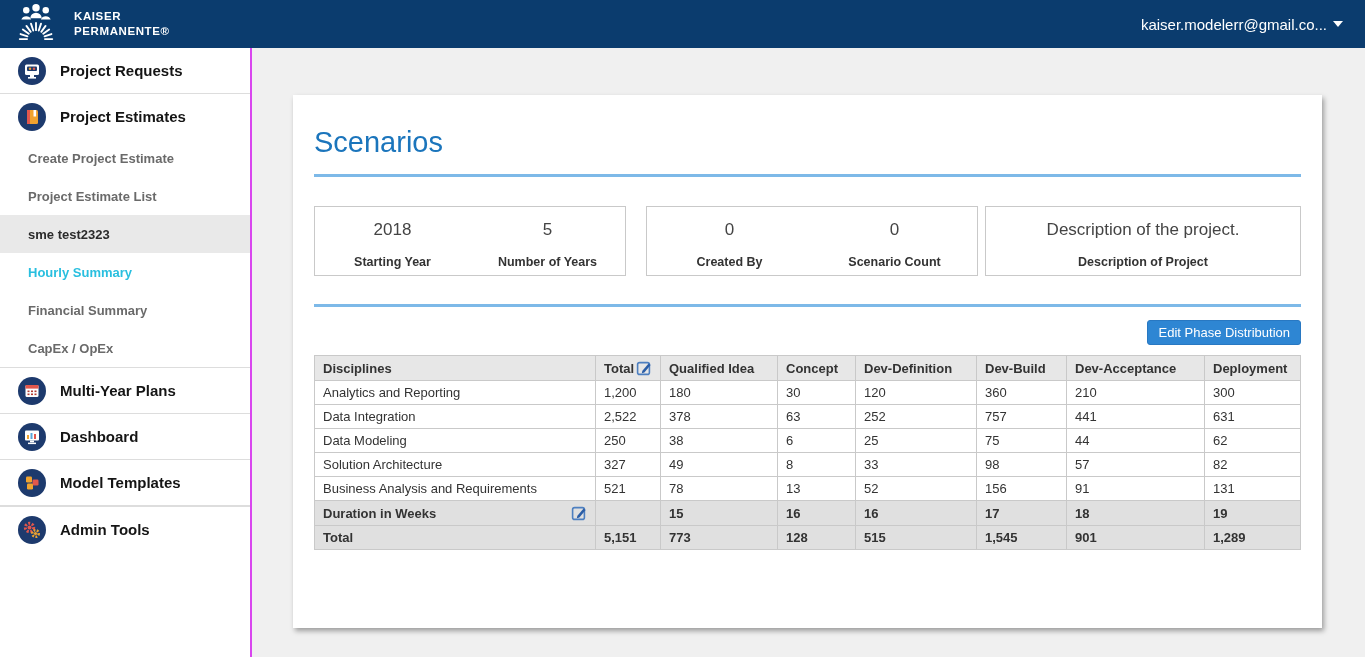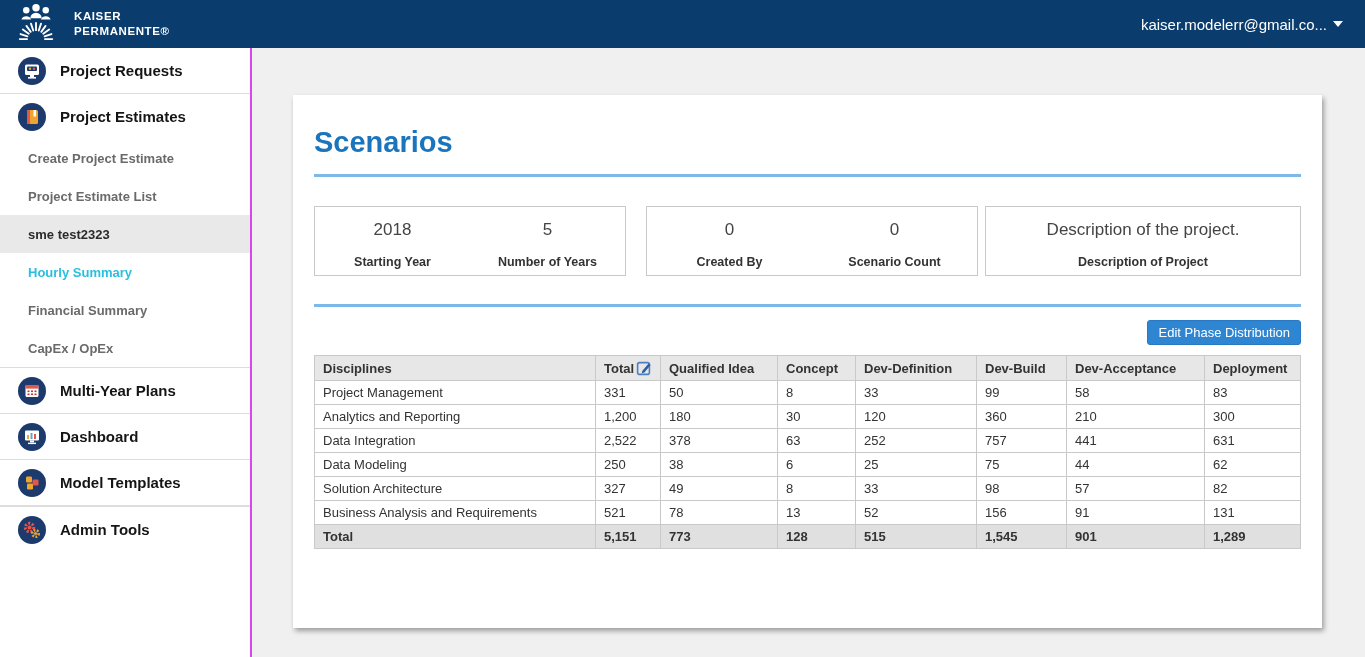--- a/index.html
+++ b/index.html
@@ -26,21 +26,21 @@
   .nav-item.top{height:45px;padding-left:17px;gap:13px;font-size:15px;font-weight:bold;color:#151515;}
   .nav-item.sub{height:38px;padding-left:28px;font-size:13px;font-weight:bold;color:#6a6a6a;}
   .nav-item.sub.selected{background:var(--selected-bg);color:#2b2b2b;}
   .nav-item.sub.active{color:var(--active-cyan);}
   .nav-icon{width:30px;height:30px;flex:0 0 30px;}
   .nav-icon svg{display:block;}
   
   .main{position:absolute;top:48px;left:252px;width:1113px;height:609px;background:#f0f0f0;}
   .panel{position:relative;margin:47px 0 0 41px;width:1029px;height:533px;background:#fff;
     box-shadow:2px 3px 5px rgba(0,0,0,.35);padding:0 21px 22px 21px;}
-  .page-title{margin:0;padding-top:31px;font-size:29px;font-weight:700;color:var(--title-blue);}
+  .page-title{margin:0;padding-top:31px;font-size:29px;font-weight:400;color:var(--title-blue);}
   .hr-blue{height:3px;background:var(--divider-blue);margin-top:15px;}
   .hr-blue.hr2{margin-top:28px;}
   .cards{display:flex;margin-top:29px;height:70px;}
   .card{border:1px solid #c9c9c9;background:#fff;display:flex;height:70px;}
   .card0{flex:0 0 312px;}
   .card1{flex:0 0 332px;margin-left:20px;}
   .card2{flex:1;margin-left:7px;}
   .stat{flex:1;text-align:center;padding-top:13px;}
   .stat-value{font-size:17px;color:#444;}
   .stat-label{margin-top:15px;font-size:12.5px;font-weight:bold;color:#333;}
@@ -266,30 +266,20 @@
             <th><span>Qualified Idea</span></th>
             <th><span>Concept</span></th>
             <th><span>Dev-Definition</span></th>
             <th><span>Dev-Build</span></th>
             <th><span>Dev-Acceptance</span></th>
             <th><span>Deployment</span></th>
           </tr>
         </thead>
       <tbody>
           <tr>
-            <td>Project Management</td>
-            <td>331</td>
-            <td>50</td>
-            <td>8</td>
-            <td>33</td>
-            <td>99</td>
-            <td>58</td>
-            <td>83</td>
-          </tr>
-          <tr>
             <td>Analytics and Reporting</td>
             <td>1,200</td>
             <td>180</td>
             <td>30</td>
             <td>120</td>
             <td>360</td>
             <td>210</td>
             <td>300</td>
           </tr>
           <tr>
@@ -324,20 +314,40 @@
           </tr>
           <tr>
             <td>Business Analysis and Requirements</td>
             <td>521</td>
             <td>78</td>
             <td>13</td>
             <td>52</td>
             <td>156</td>
             <td>91</td>
             <td>131</td>
+          </tr>
+          <tr class="summary">
+            <td>
+              <div class="cell-flex">
+                <span>Duration in Weeks</span>
+                <span class="edit-icon">
+                  <svg width="16" height="16" viewBox="0 0 16 16">
+                    <rect x="1.6" y="2.6" width="11.8" height="11.8" rx="2" fill="none" stroke="#4d7fc0" stroke-width="1.6"></rect>
+                    <path d="M6.4 10.8 L12.6 3.4 L14.6 5.1 L8.4 12.4 L5.8 13.2 Z" fill="#2b5ea7"></path>
+                  </svg>
+                </span>
+              </div>
+            </td>
+            <td></td>
+            <td>15</td>
+            <td>16</td>
+            <td>16</td>
+            <td>17</td>
+            <td>18</td>
+            <td>19</td>
           </tr>
           <tr class="summary">
             <td>Total</td>
             <td>5,151</td>
             <td>773</td>
             <td>128</td>
             <td>515</td>
             <td>1,545</td>
             <td>901</td>
             <td>1,289</td>

